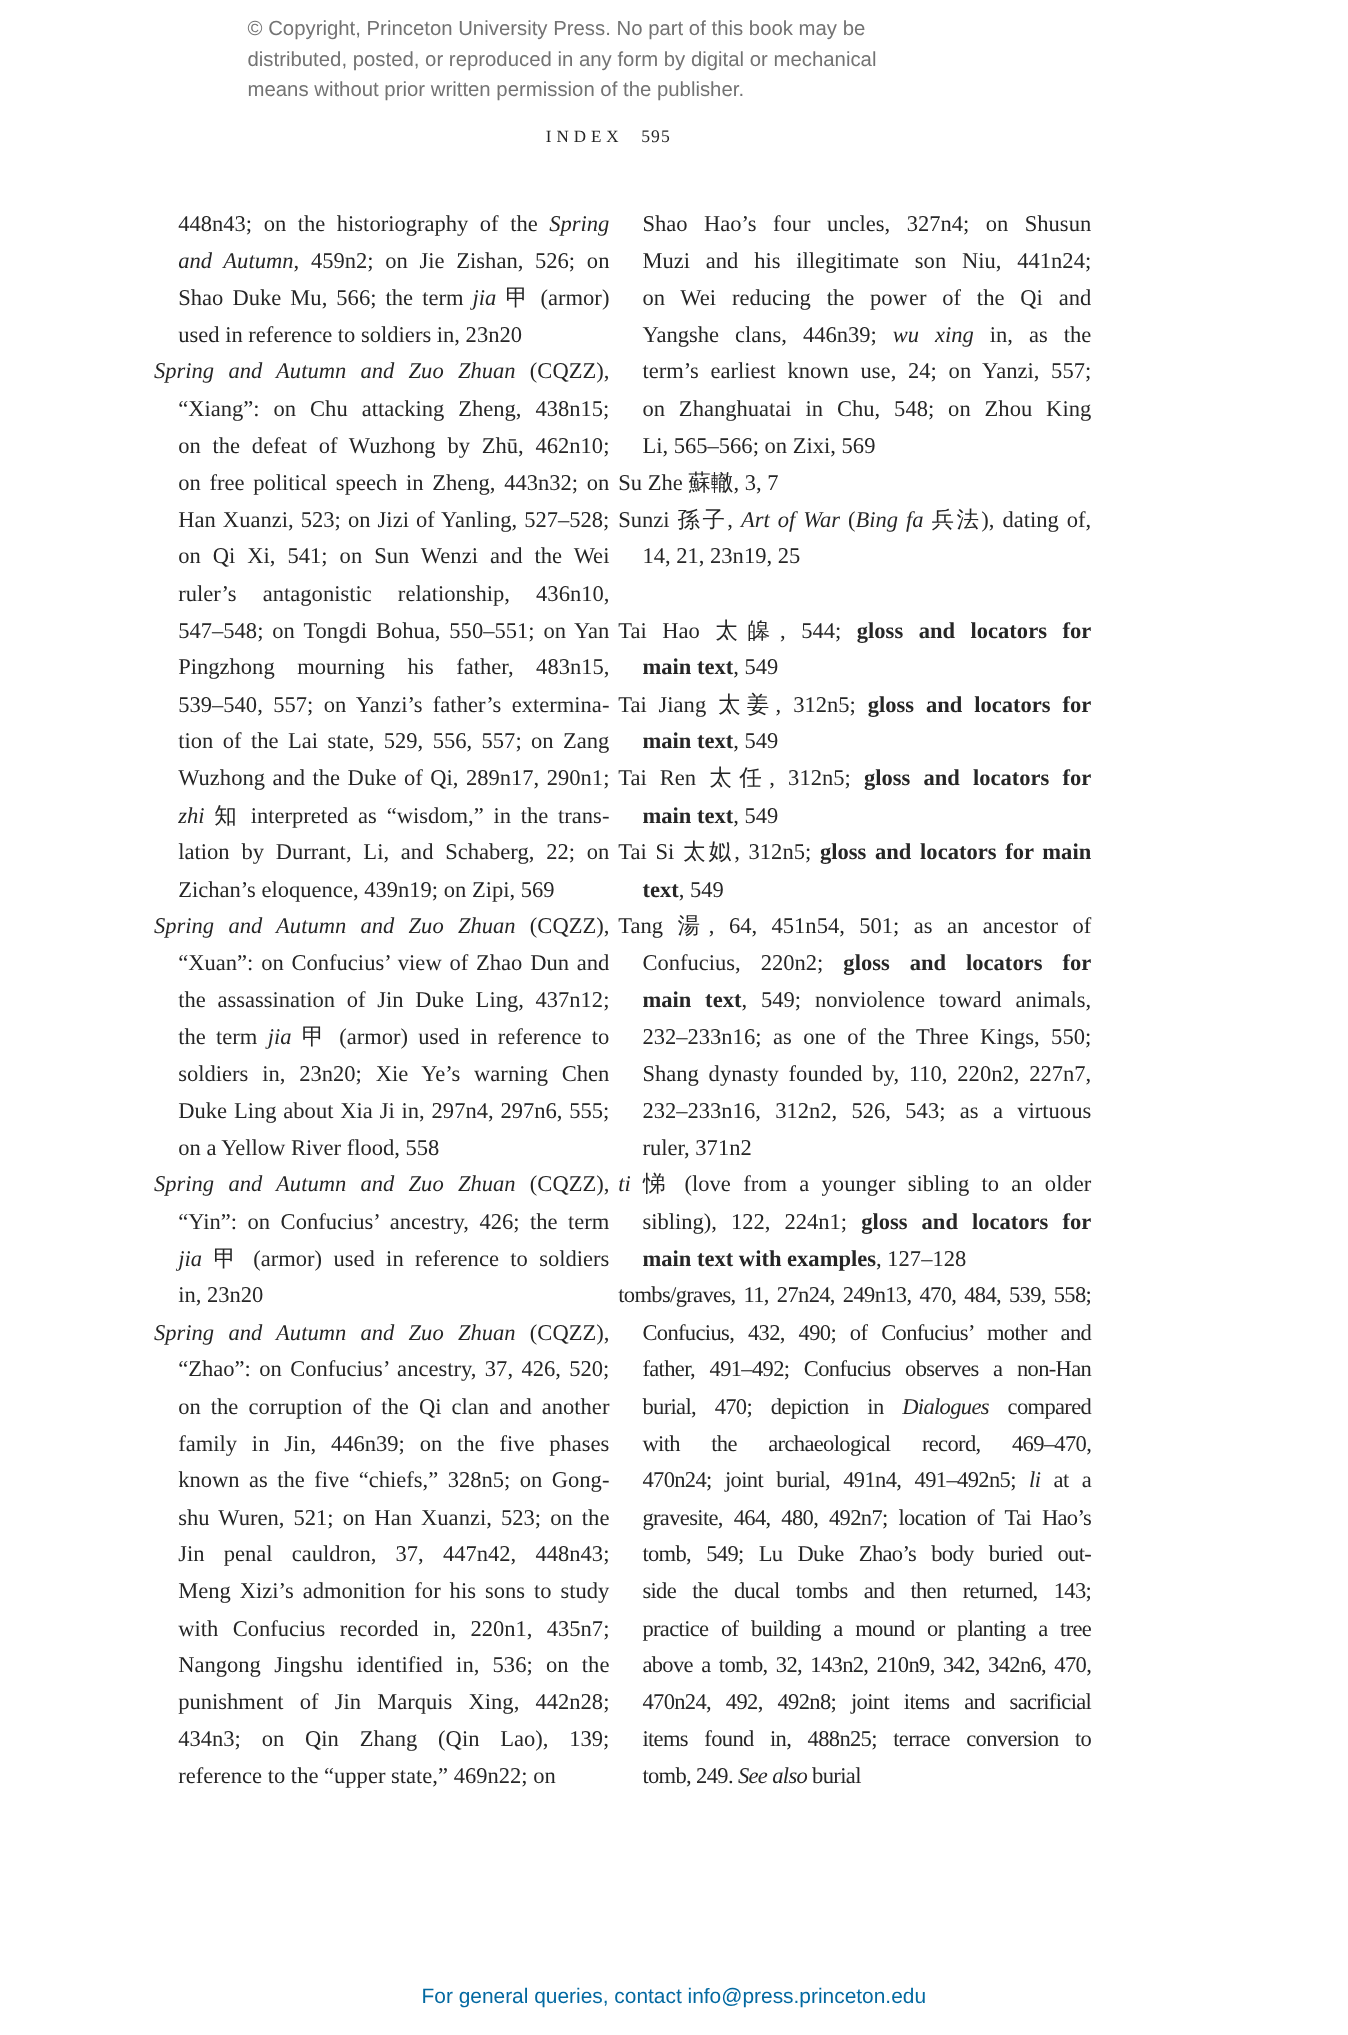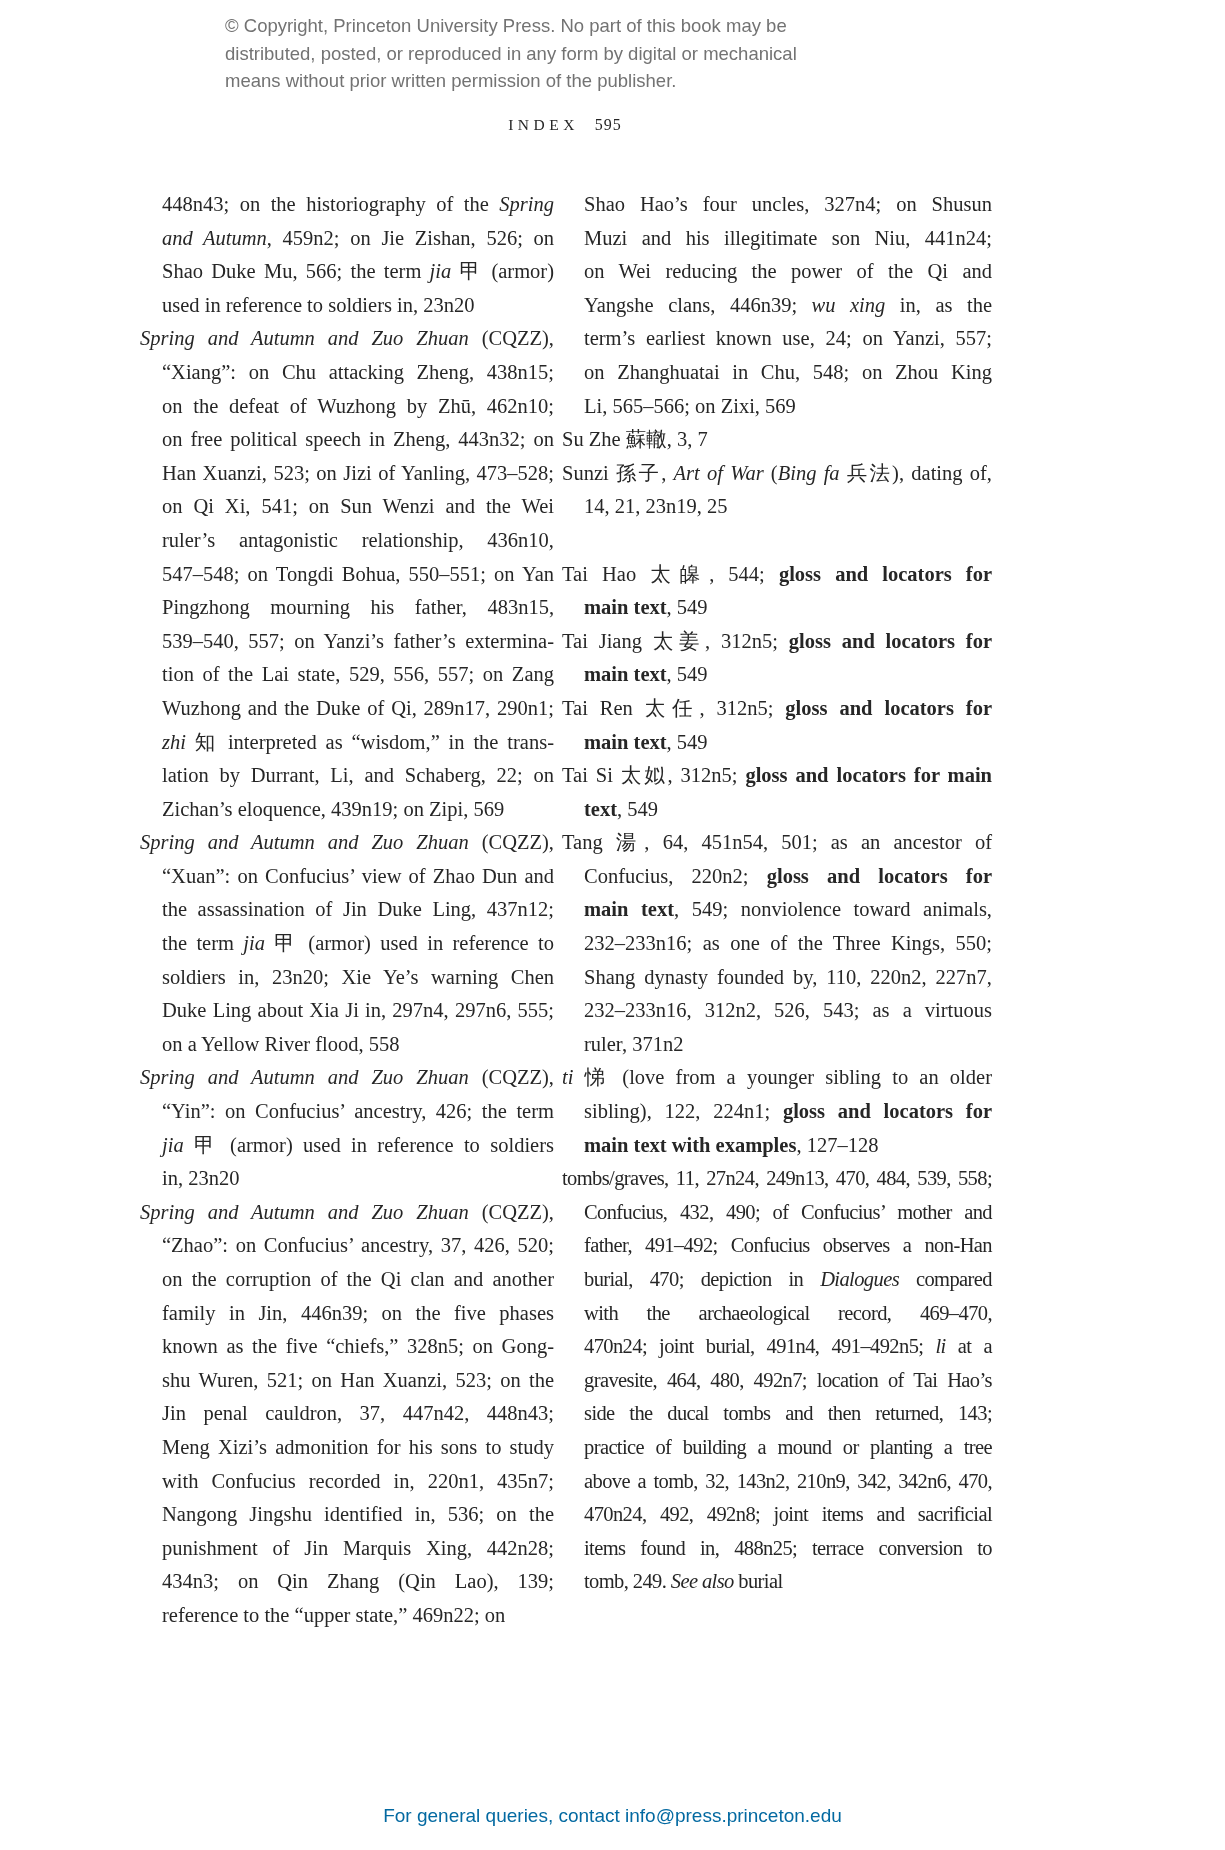--- a/index.html
+++ b/index.html
@@ -5,21 +5,21 @@
   html,body{margin:0;padding:0;background:#ffffff;}
   body{width:1225px;height:1850px;position:relative;overflow:hidden;
        font-family:"Liberation Serif","DejaVu Serif",serif;color:#262626;}
 
   
   .copyright{position:absolute;left:225px;top:12px;
              font-family:"Liberation Sans","DejaVu Sans",sans-serif;
              font-size:18.5px;line-height:27.5px;color:#737373;}
 
   
-  .page-header{position:absolute;left:140px;top:116px;width:850px;
+  .page-header{position:absolute;left:128px;top:116px;width:850px;
                text-align:center;color:#262626;}
   .page-header .title{font-size:15.5px;letter-spacing:4.5px;}
   .page-header .pagenum{font-size:16px;margin-left:16px;letter-spacing:1px;}
 
   
   .columns{position:absolute;left:140px;top:188px;width:852px;
            display:flex;gap:8px;}
   .col{font-size:20.5px;line-height:33.6px;}
   .col-left{width:414px;}
   .col-right{width:430px;}
@@ -60,21 +60,21 @@
         <div class="line"><span>448n43; on the historiography of the </span><span class="it">Spring</span></div>
         <div class="line"><span class="it">and Autumn</span><span>, 459n2; on Jie Zishan, 526; on</span></div>
         <div class="line"><span>Shao Duke Mu, 566; the term </span><span class="it">jia</span><span> 甲 (armor)</span></div>
         <div class="line last"><span>used in reference to soldiers in, 23n20</span></div>
       </div>
       <div class="para entry">
         <div class="line"><span class="it">Spring and Autumn and Zuo Zhuan</span><span> (CQZZ),</span></div>
         <div class="line"><span>“Xiang”: on Chu attacking Zheng, 438n15;</span></div>
         <div class="line"><span>on the defeat of Wuzhong by Zhū, 462n10;</span></div>
         <div class="line"><span>on free political speech in Zheng, 443n32; on</span></div>
-        <div class="line"><span>Han Xuanzi, 523; on Jizi of Yanling, 473–528;</span></div>
+        <div class="line"><span>Han Xuanzi, 523; on Jizi of Yanling, 527–528;</span></div>
         <div class="line"><span>on Qi Xi, 541; on Sun Wenzi and the Wei</span></div>
         <div class="line"><span>ruler’s antagonistic relationship, 436n10,</span></div>
         <div class="line"><span>547–548; on Tongdi Bohua, 550–551; on Yan</span></div>
         <div class="line"><span>Pingzhong mourning his father, 483n15,</span></div>
         <div class="line"><span>539–540, 557; on Yanzi’s father’s extermina-</span></div>
         <div class="line"><span>tion of the Lai state, 529, 556, 557; on Zang</span></div>
         <div class="line"><span>Wuzhong and the Duke of Qi, 289n17, 290n1;</span></div>
         <div class="line"><span class="it">zhi</span><span> 知 interpreted as “wisdom,” in the trans-</span></div>
         <div class="line"><span>lation by Durrant, Li, and Schaberg, 22; on</span></div>
         <div class="line last"><span>Zichan’s eloquence, 439n19; on Zipi, 569</span></div>
@@ -159,20 +159,21 @@
         <div class="line last"><span class="bd">main text with examples</span><span>, 127–128</span></div>
       </div>
       <div class="para entry condensed">
         <div class="line"><span>tombs/graves, 11, 27n24, 249n13, 470, 484, 539, 558;</span></div>
         <div class="line"><span>Confucius, 432, 490; of Confucius’ mother and</span></div>
         <div class="line"><span>father, 491–492; Confucius observes a non-Han</span></div>
         <div class="line"><span>burial, 470; depiction in </span><span class="it">Dialogues</span><span> compared</span></div>
         <div class="line"><span>with the archaeological record, 469–470,</span></div>
         <div class="line"><span>470n24; joint burial, 491n4, 491–492n5; </span><span class="it">li</span><span> at a</span></div>
         <div class="line"><span>gravesite, 464, 480, 492n7; location of Tai Hao’s</span></div>
+        <div class="line"><span>tomb, 549; Lu Duke Zhao’s body buried out-</span></div>
         <div class="line"><span>side the ducal tombs and then returned, 143;</span></div>
         <div class="line"><span>practice of building a mound or planting a tree</span></div>
         <div class="line"><span>above a tomb, 32, 143n2, 210n9, 342, 342n6, 470,</span></div>
         <div class="line"><span>470n24, 492, 492n8; joint items and sacrificial</span></div>
         <div class="line"><span>items found in, 488n25; terrace conversion to</span></div>
         <div class="line last"><span>tomb, 249. </span><span class="it">See also</span><span> burial</span></div>
       </div>
     </div>
 </div>
 

